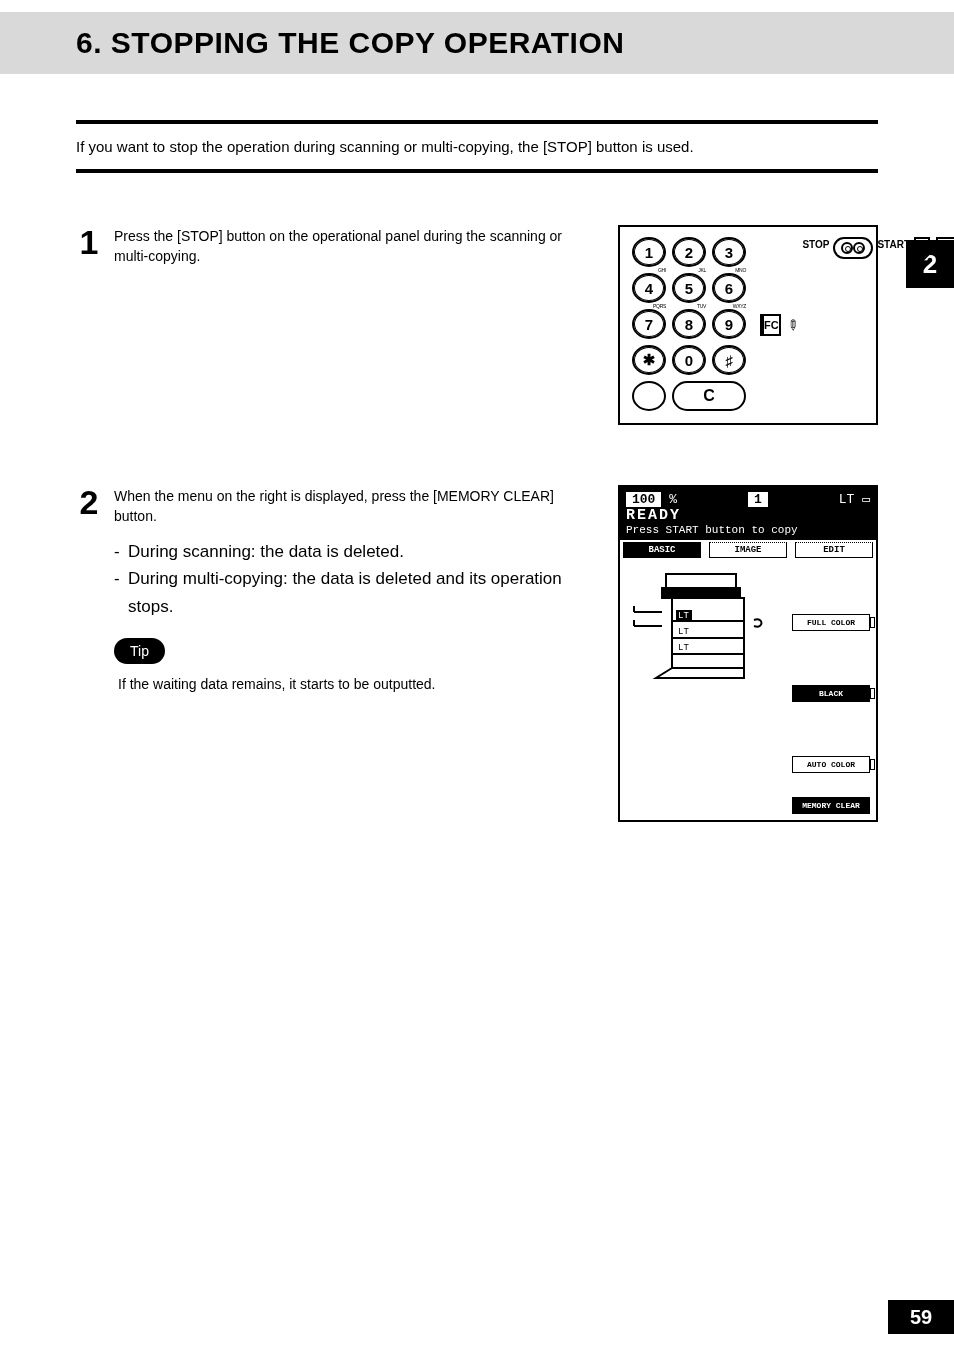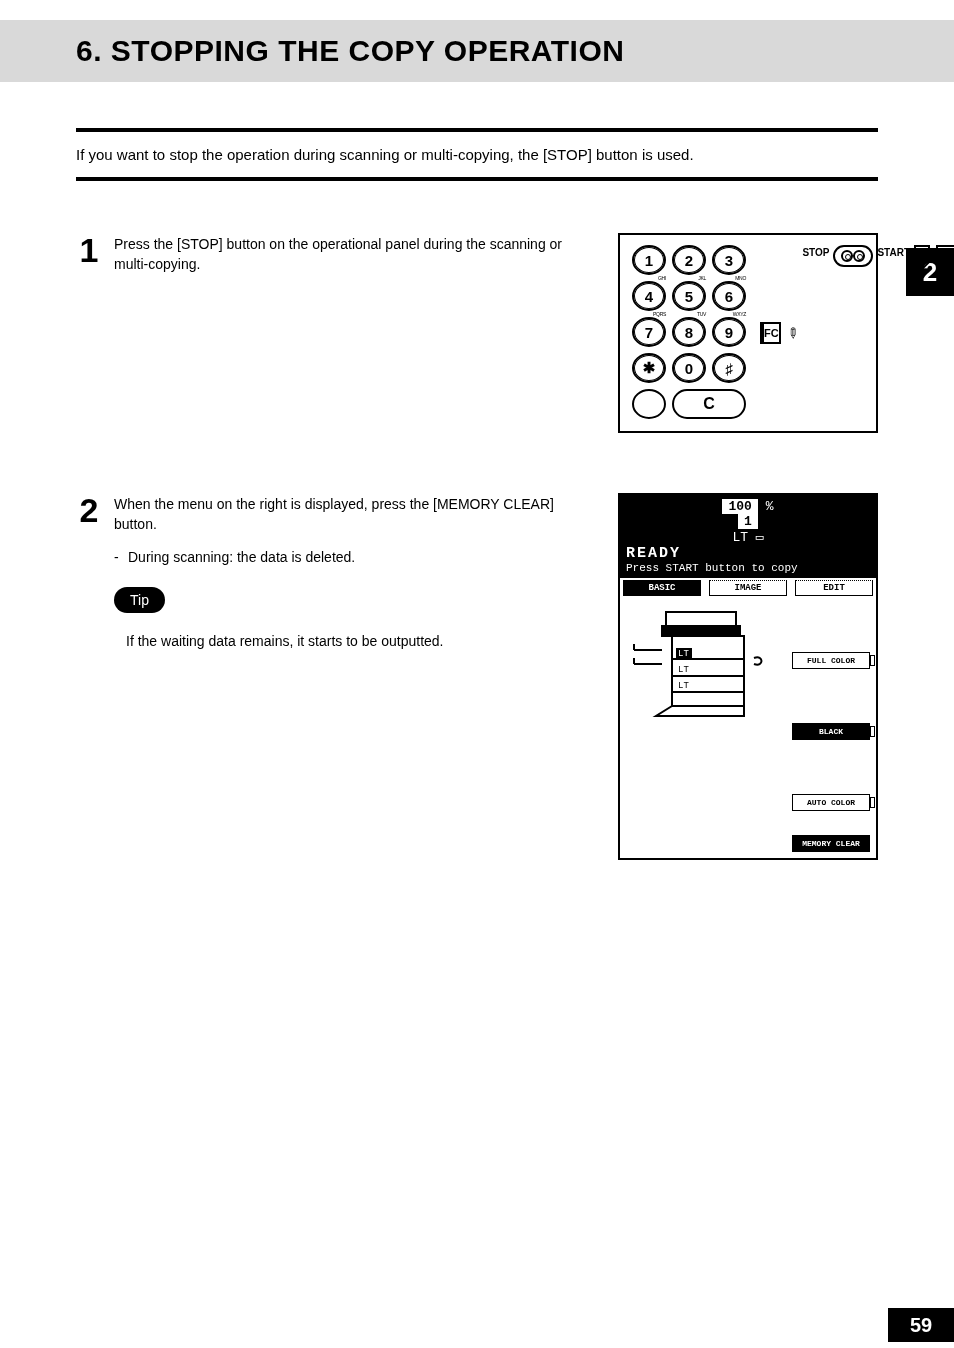--- a/index.html
+++ b/index.html
@@ -13,21 +13,21 @@
   }
   .page {
     width: 954px;
     min-height: 1348px;
     position: relative;
     padding: 0;
   }
   .title-bar {
     background: #d9d9d9;
     padding: 14px 0 14px 76px;
-    margin-top: 20px;
+    margin-top: 12px;
   }
   .title-bar h1 {
     margin: 0;
     font-size: 30px;
     font-weight: bold;
     letter-spacing: 0.5px;
   }
   .content {
     padding: 46px 76px 0 76px;
   }
@@ -65,21 +65,21 @@
   .step-body {
     flex: 1;
   }
   .step-title {
     font-size: 14px;
     font-weight: normal;
     margin: 2px 16px 12px 0;
     line-height: 1.4;
   }
   .bullets {
-    font-size: 14px;
+    font-size: 17px;
     line-height: 1.6;
     margin: 6px 0;
     padding-left: 0;
   }
   .bullets li {
     list-style: none;
     padding-left: 14px;
     position: relative;
   }
   .bullets li::before {
@@ -92,21 +92,21 @@
     background: #000;
     color: #fff;
     font-size: 14px;
     font-weight: normal;
     padding: 5px 16px;
     border-radius: 14px;
     margin: 12px 0 8px 0;
   }
   .tip-text {
     font-size: 14px;
-    margin: 12px;
+    margin: 4px;
   }
   .side-tab {
     position: absolute;
     right: 0;
     top: 228px;
     width: 48px;
     height: 48px;
     background: #000;
     color: #fff;
     font-size: 26px;
@@ -259,21 +259,20 @@
   .scr-top {
     background: #000;
     color: #fff;
     padding: 4px 6px;
   }
   .scr-row1 {
     display: flex;
     align-items: center;
     justify-content: space-between;
     font-size: 13px;
-    flex-direction: column;
   }
   .scr-box {
     background: #fff;
     color: #000;
     padding: 0 6px;
     font-weight: bold;
   }
   .scr-ready {
     font-size: 15px;
     letter-spacing: 2px;
@@ -439,20 +438,21 @@
         </div>
       </div>
 
       <div class="step">
         <div class="step-left">
           <div class="step-num">2</div>
           <div class="step-body">
             <p class="step-title">When the menu on the right is displayed, press the [MEMORY CLEAR] button.</p>
             <ul class="bullets">
               <li>During scanning: the data is deleted.</li>
+              <li>During multi-copying: the data is deleted and its operation stops.</li>
             </ul>
             <div class="tip-badge"><span>Tip</span></div>
             <p class="tip-text">If the waiting data remains, it starts to be outputted.</p>
           </div>
         </div>
 
         <div class="fig-screen">
           <div class="scr-top">
             <div class="scr-row1">
               <span>

